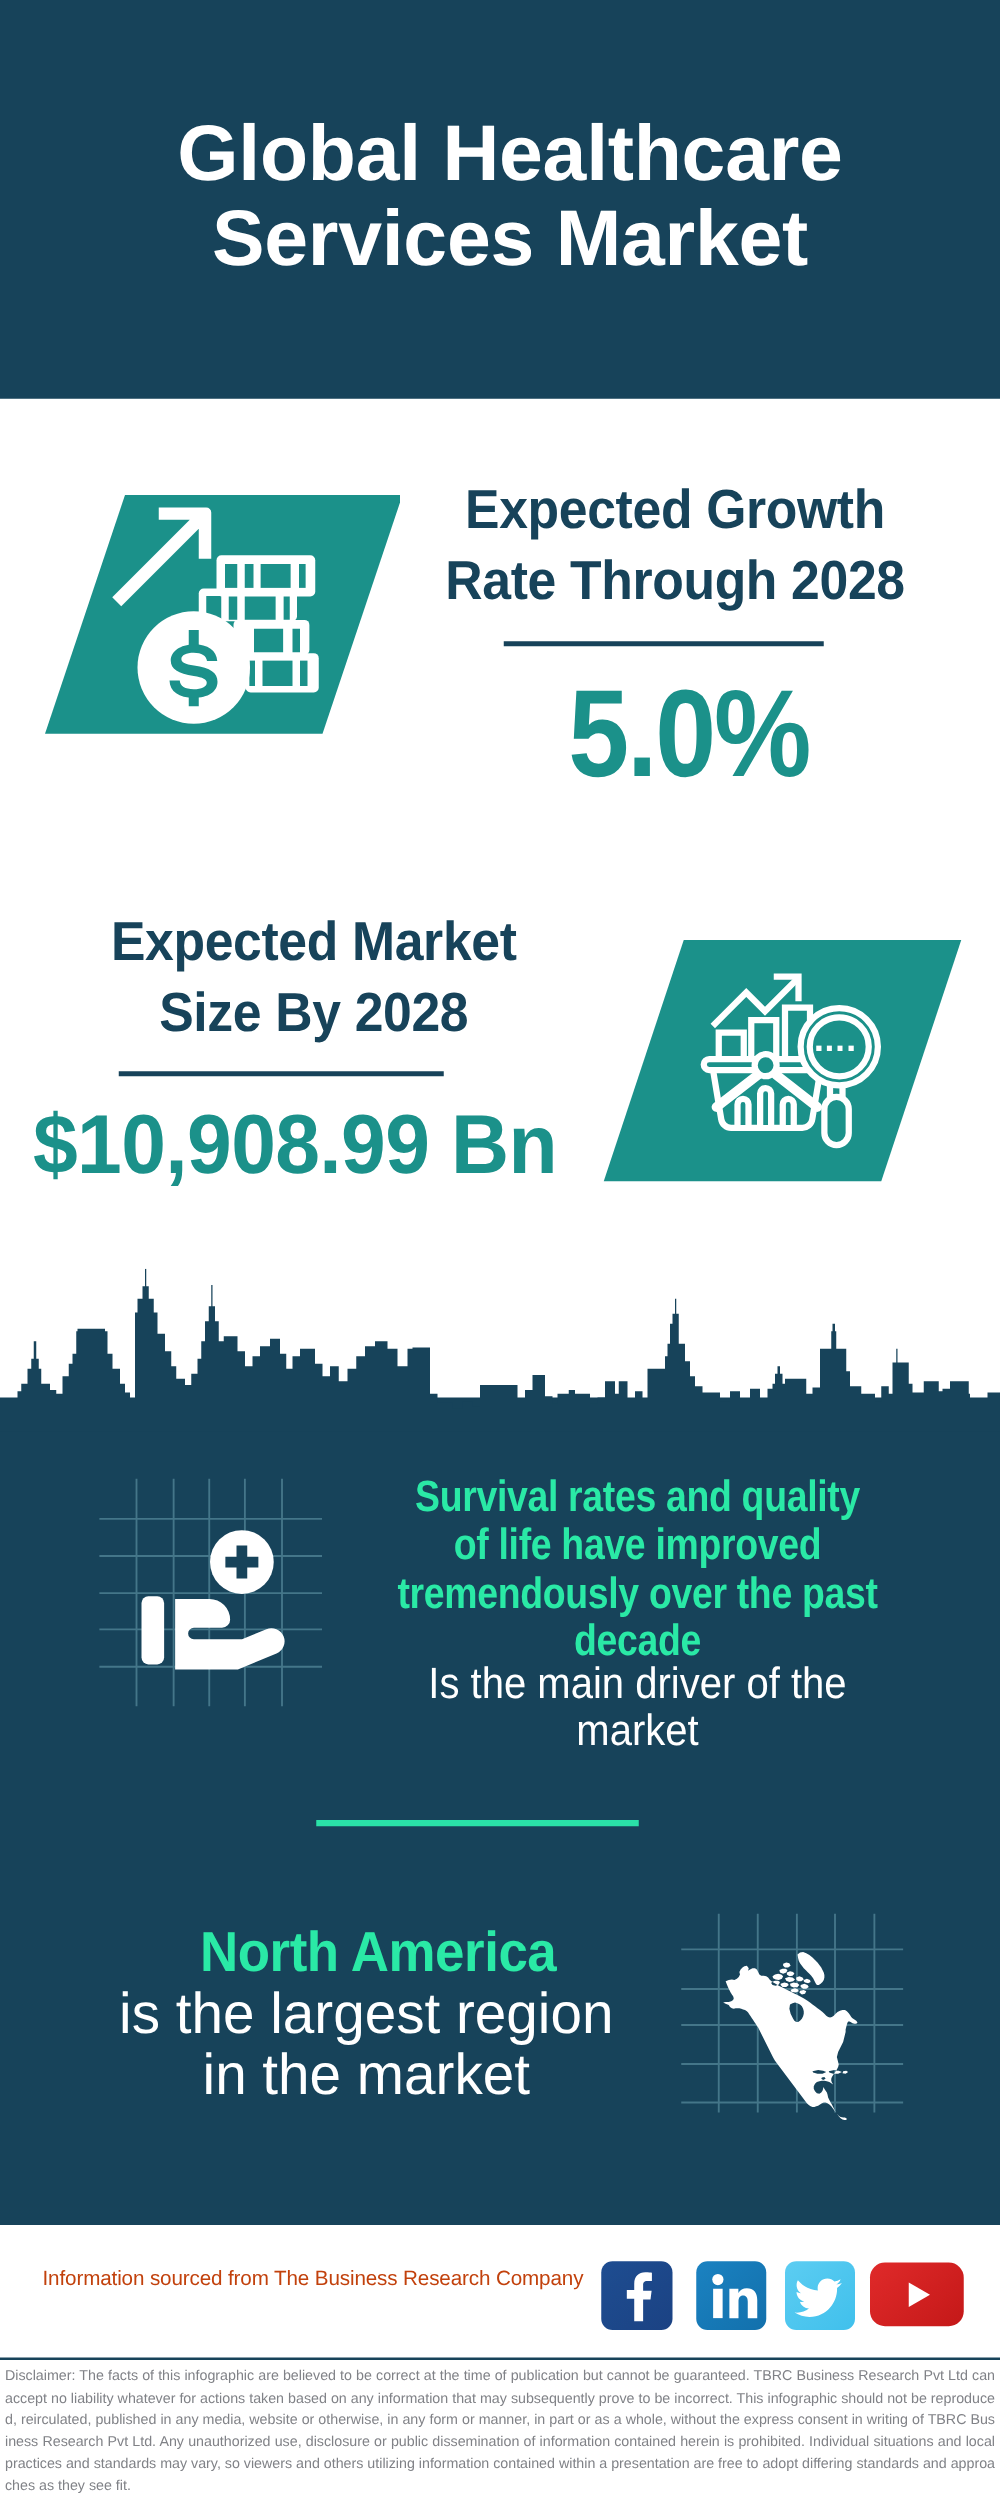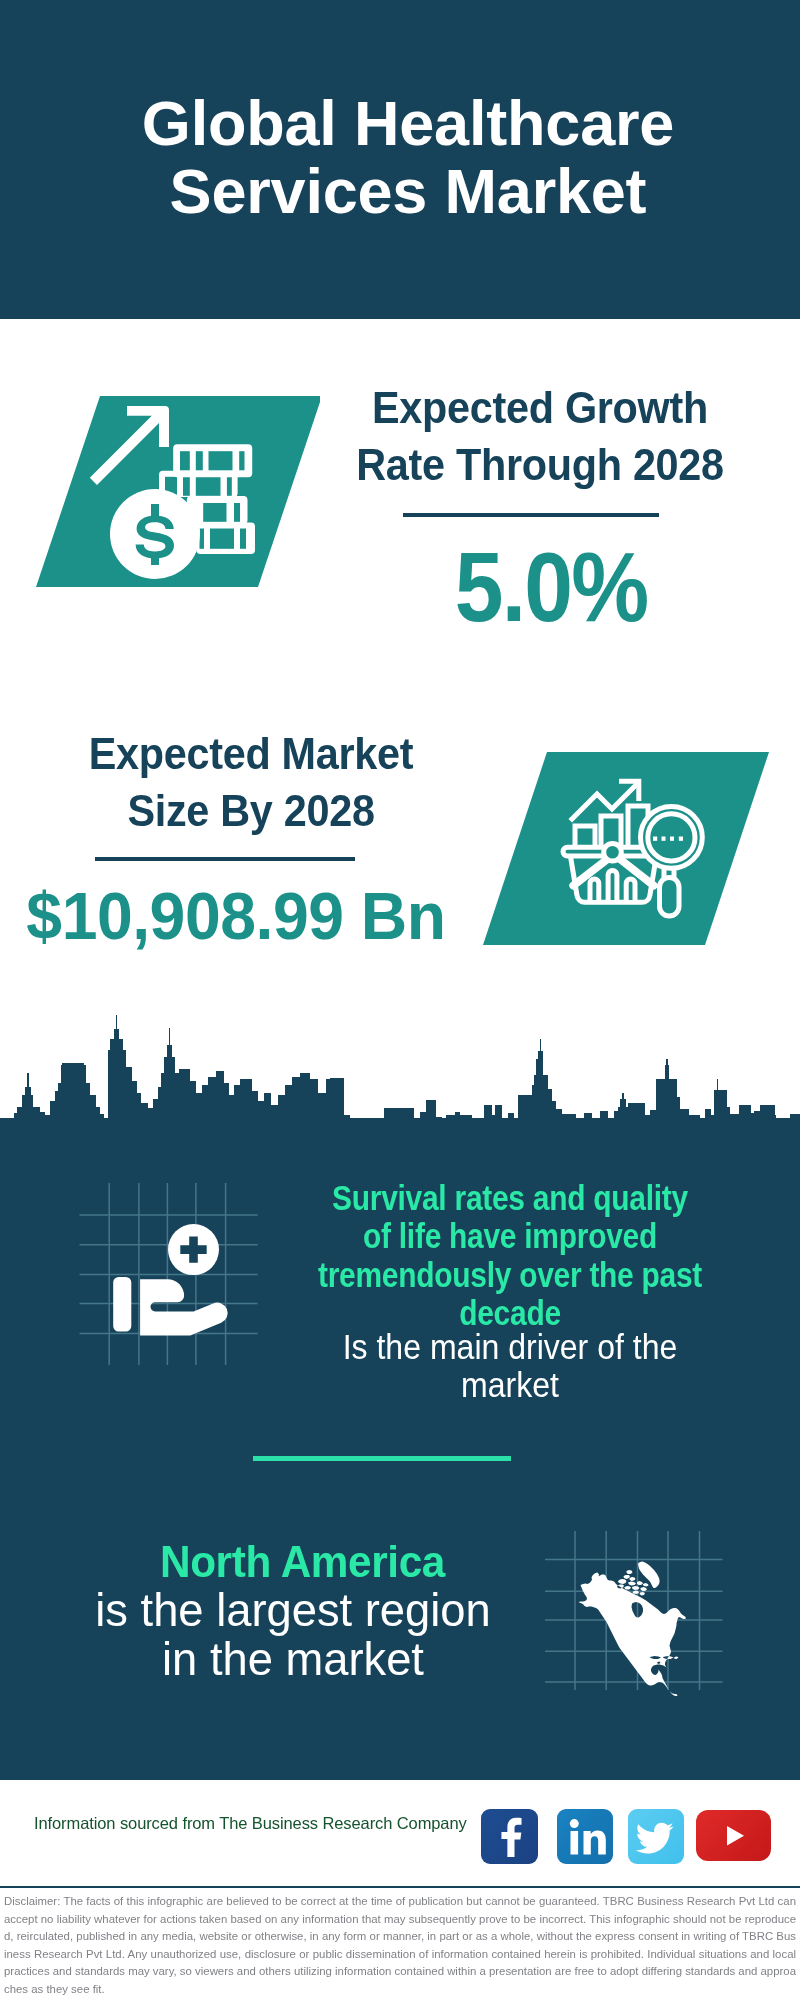--- a/index.html
+++ b/index.html
@@ -17,21 +17,21 @@
   .stat-head{position:absolute;font-weight:bold;color:#17435a;font-size:44px;line-height:57px;text-align:center;letter-spacing:-0.3px;transform:scaleX(0.94);}
   .rule{position:absolute;height:4px;background:#17435a;}
   .bignum{position:absolute;font-weight:bold;color:#1b918a;text-align:center;}
 
   
   .dark{position:absolute;left:0;width:800px;background:#17435a;}
   .mint{color:#2ae9a6;}
   .white{color:#ffffff;}
   .blk-text{position:absolute;text-align:center;}
   .mint-rule{position:absolute;height:4.5px;background:#2ae2a8;}
-  .src{position:absolute;color:#14532d;font-size:16.5px;line-height:26px;letter-spacing:-0.1px;}
+  .src{position:absolute;color:#c2410c;font-size:16.5px;line-height:26px;letter-spacing:-0.1px;}
   .hairline{position:absolute;background:#17435a;}
   .disc{position:absolute;color:#808287;font-size:11.4px;line-height:17.5px;text-align:justify;word-break:break-all;}
 </style>
 </head>
 <body>
 
 <div class="page">
 
   <div class="hdr">
     <div class="hdr-title">

